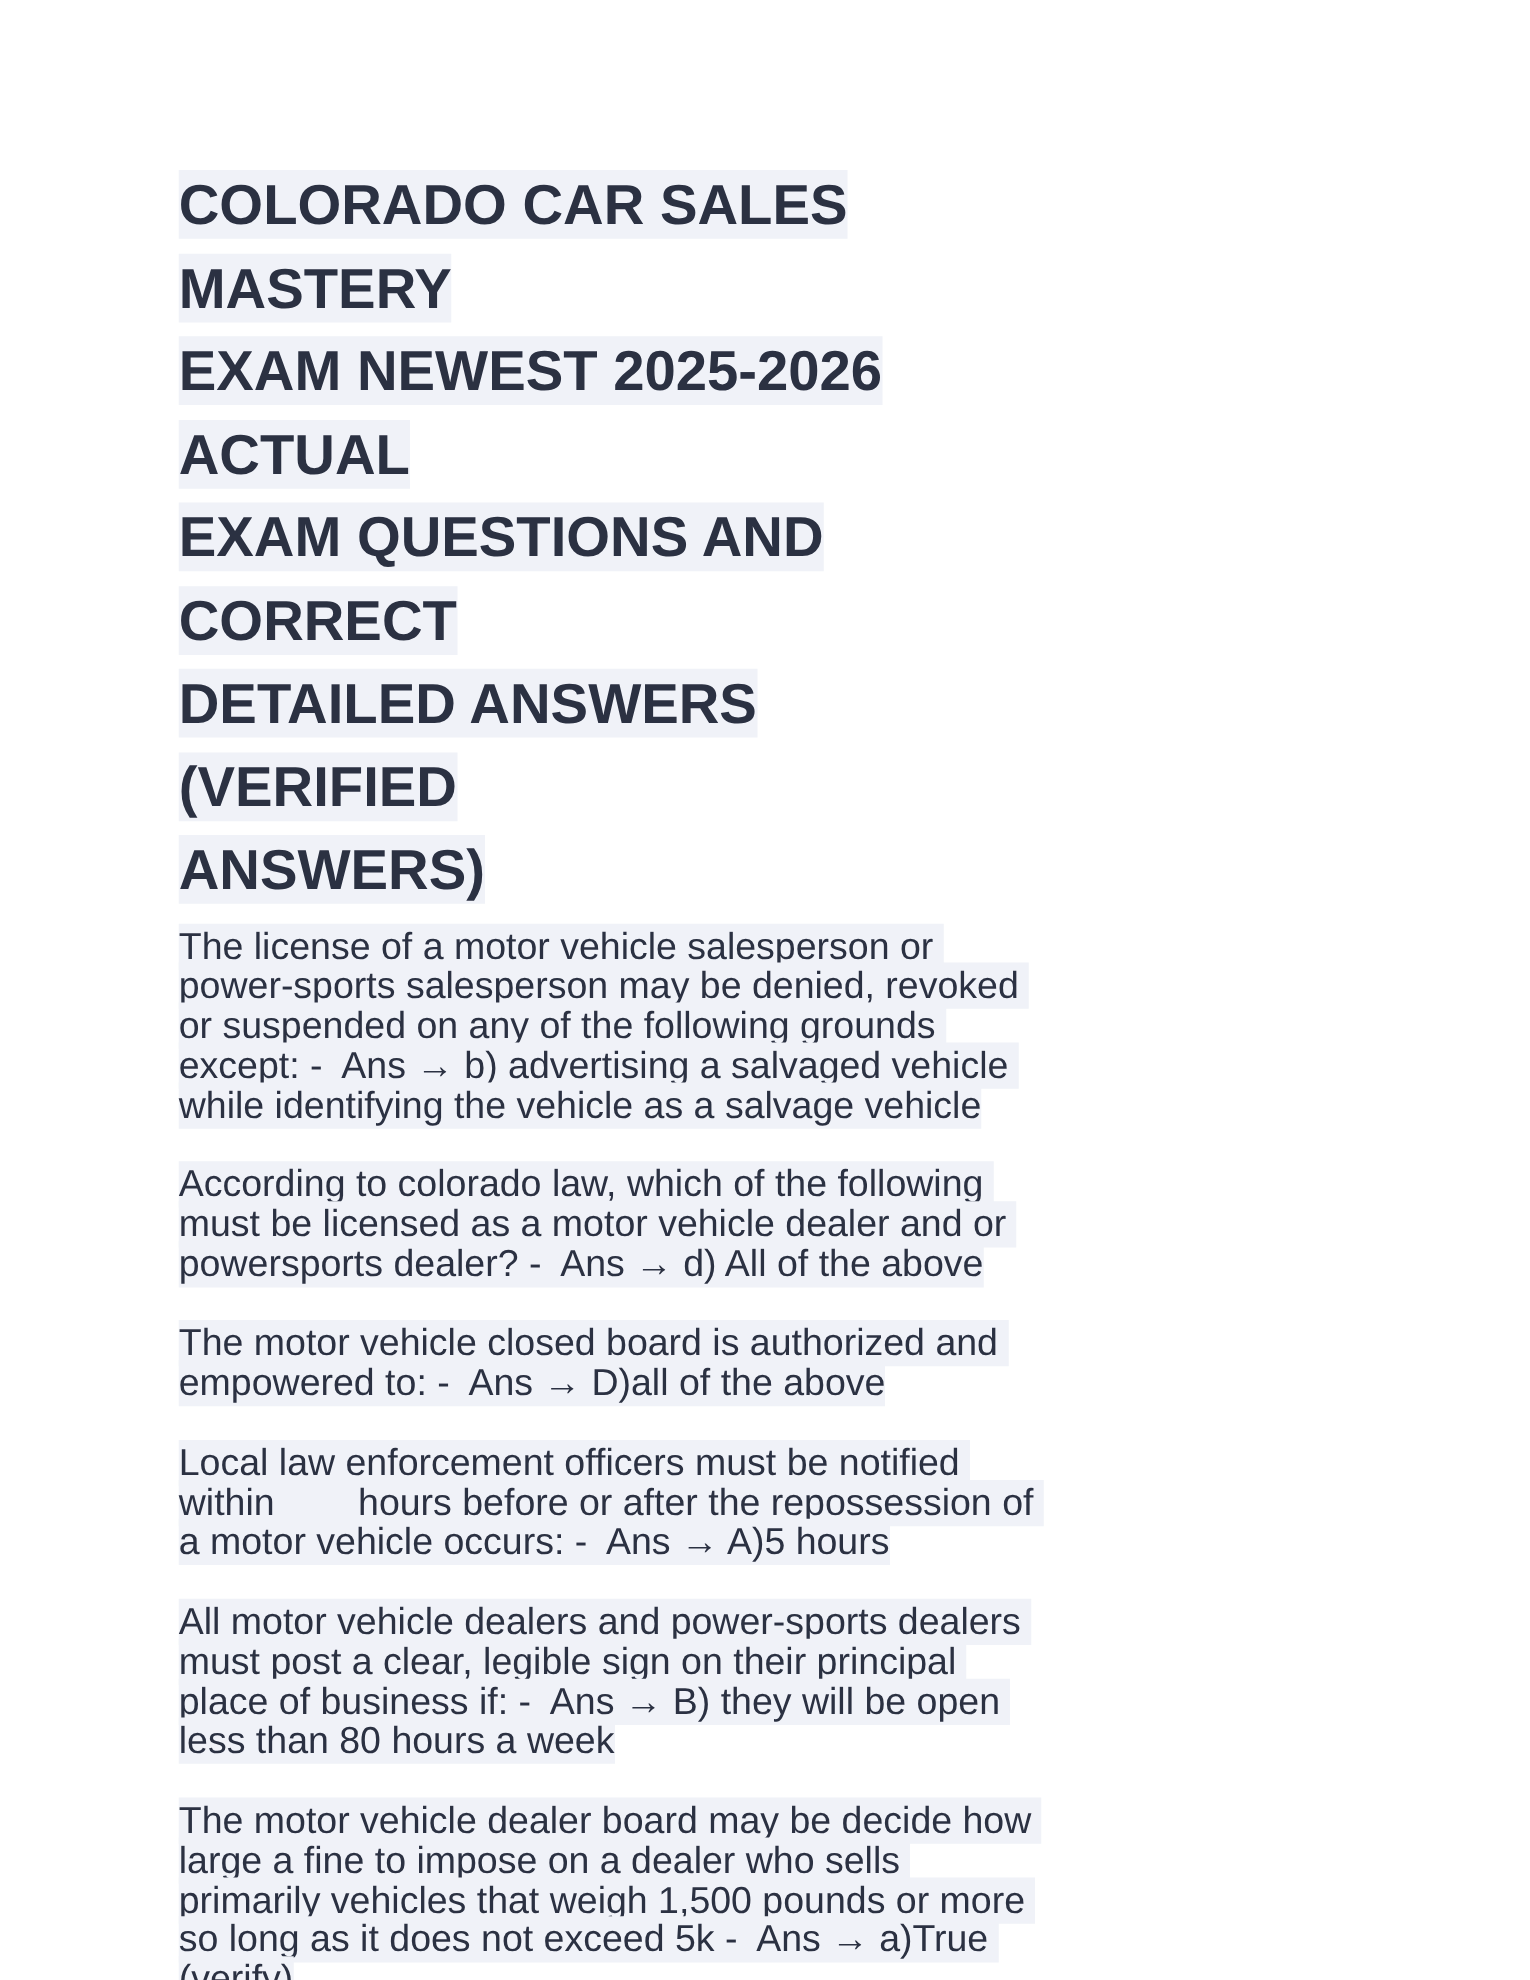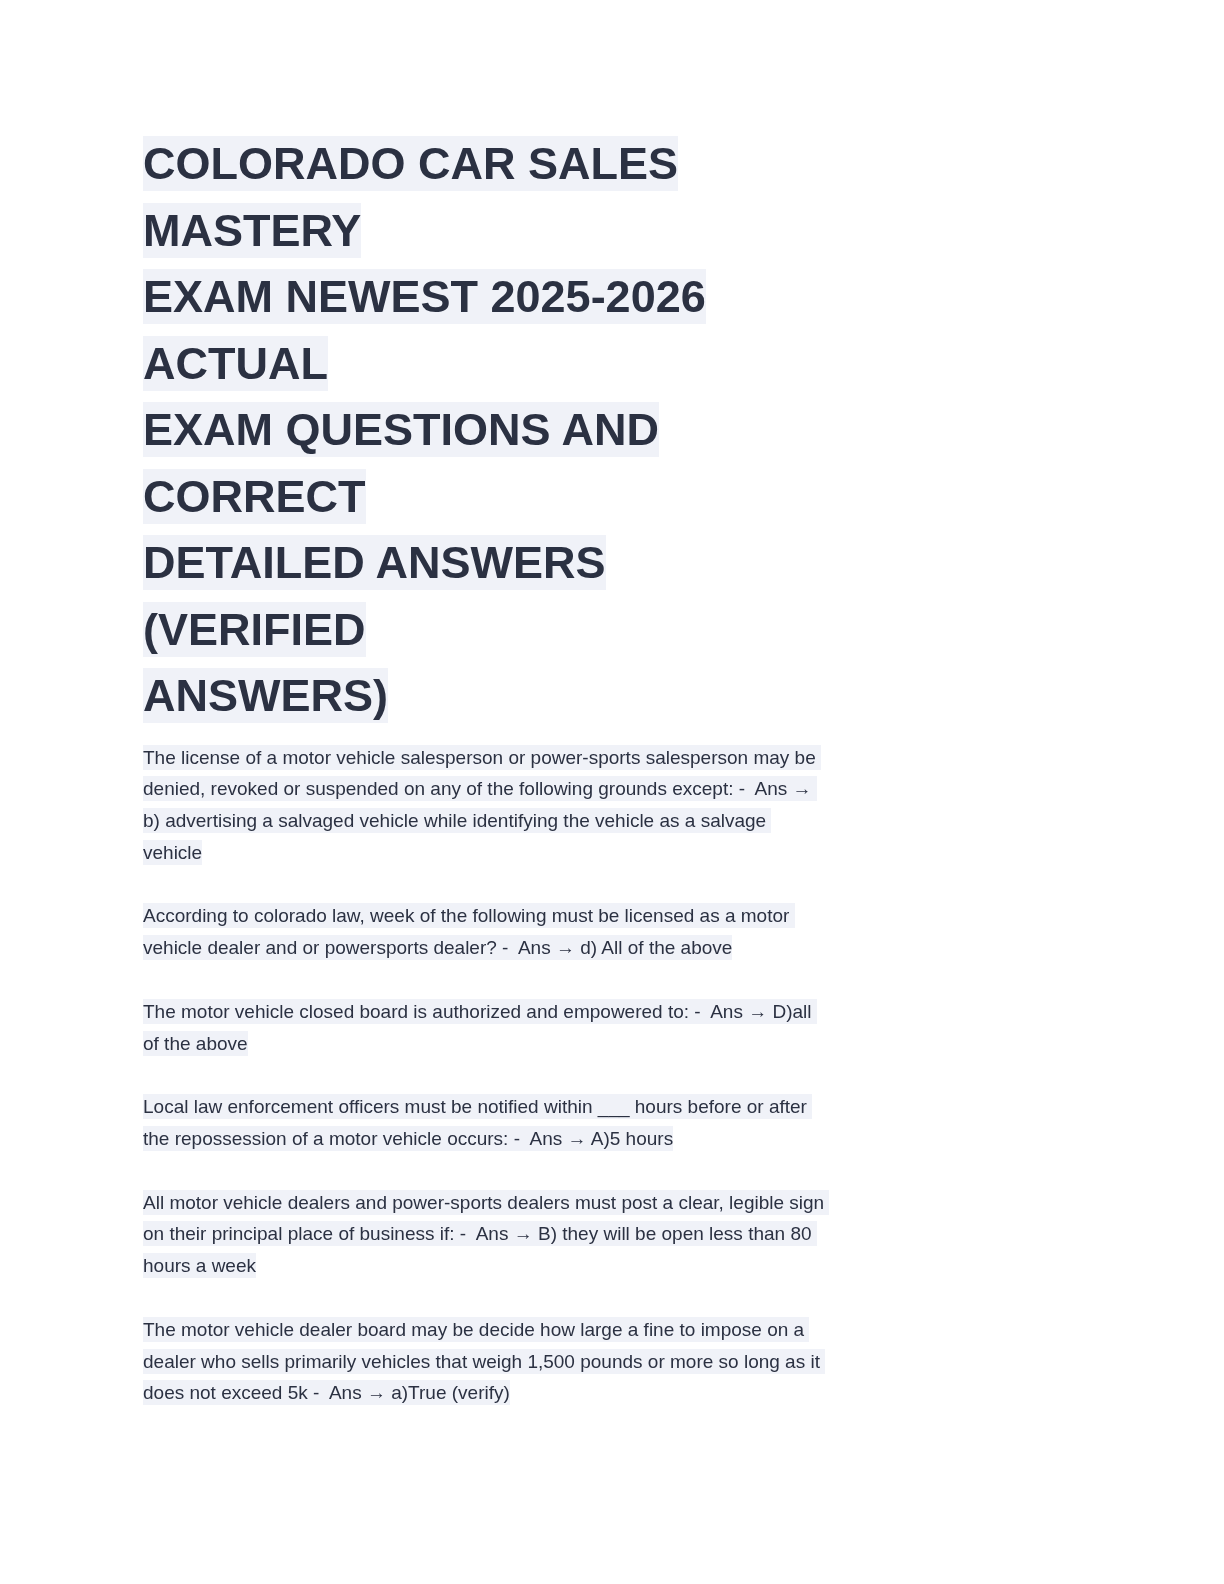--- a/index.html
+++ b/index.html
@@ -33,21 +33,21 @@
     margin: 0 0 12px 0;
     font-size: 45px;
     font-weight: bold;
     line-height: 66.5px;
     letter-spacing: 0;
     white-space: pre-line; 
     color: var(--ink);
   }
   p.qa {
     margin: 0 0 31.8px 0;
-    font-size: 19px;
+    font-size: 30px;
     line-height: 31.8px;
     white-space: pre-wrap; 
     color: var(--ink);
   }
   
   .hl {
     background-color: var(--hl);
     padding: 2px 0;
     -webkit-box-decoration-break: clone;
     box-decoration-break: clone;
@@ -60,21 +60,21 @@
   <div class="content">
 
     <h1 class="doc-title"><span class="hl">COLORADO CAR SALES MASTERY
 EXAM NEWEST 2025-2026 ACTUAL
 EXAM QUESTIONS AND CORRECT
 DETAILED ANSWERS (VERIFIED
 ANSWERS)</span></h1>
 
     <p class="qa"><span class="hl">The license of a motor vehicle salesperson or power-sports salesperson may be denied, revoked or suspended on any of the following grounds except: -  Ans → b) advertising a salvaged vehicle while identifying the vehicle as a salvage vehicle</span></p>
 
-    <p class="qa"><span class="hl">According to colorado law, week of the following must be licensed as a motor vehicle dealer and or powersports dealer? -  Ans → d) All of the above</span></p>
+    <p class="qa"><span class="hl">According to colorado law, which of the following must be licensed as a motor vehicle dealer and or powersports dealer? -  Ans → d) All of the above</span></p>
 
 
 
     <p class="qa"><span class="hl">The motor vehicle closed board is authorized and empowered to: -  Ans → D)all of the above</span></p>
 
     <p class="qa"><span class="hl">Local law enforcement officers must be notified within ___ hours before or after the repossession of a motor vehicle occurs: -  Ans → A)5 hours</span></p>
 
     <p class="qa"><span class="hl">All motor vehicle dealers and power-sports dealers must post a clear, legible sign on their principal place of business if: -  Ans → B) they will be open less than 80 hours a week</span></p>
 
 

